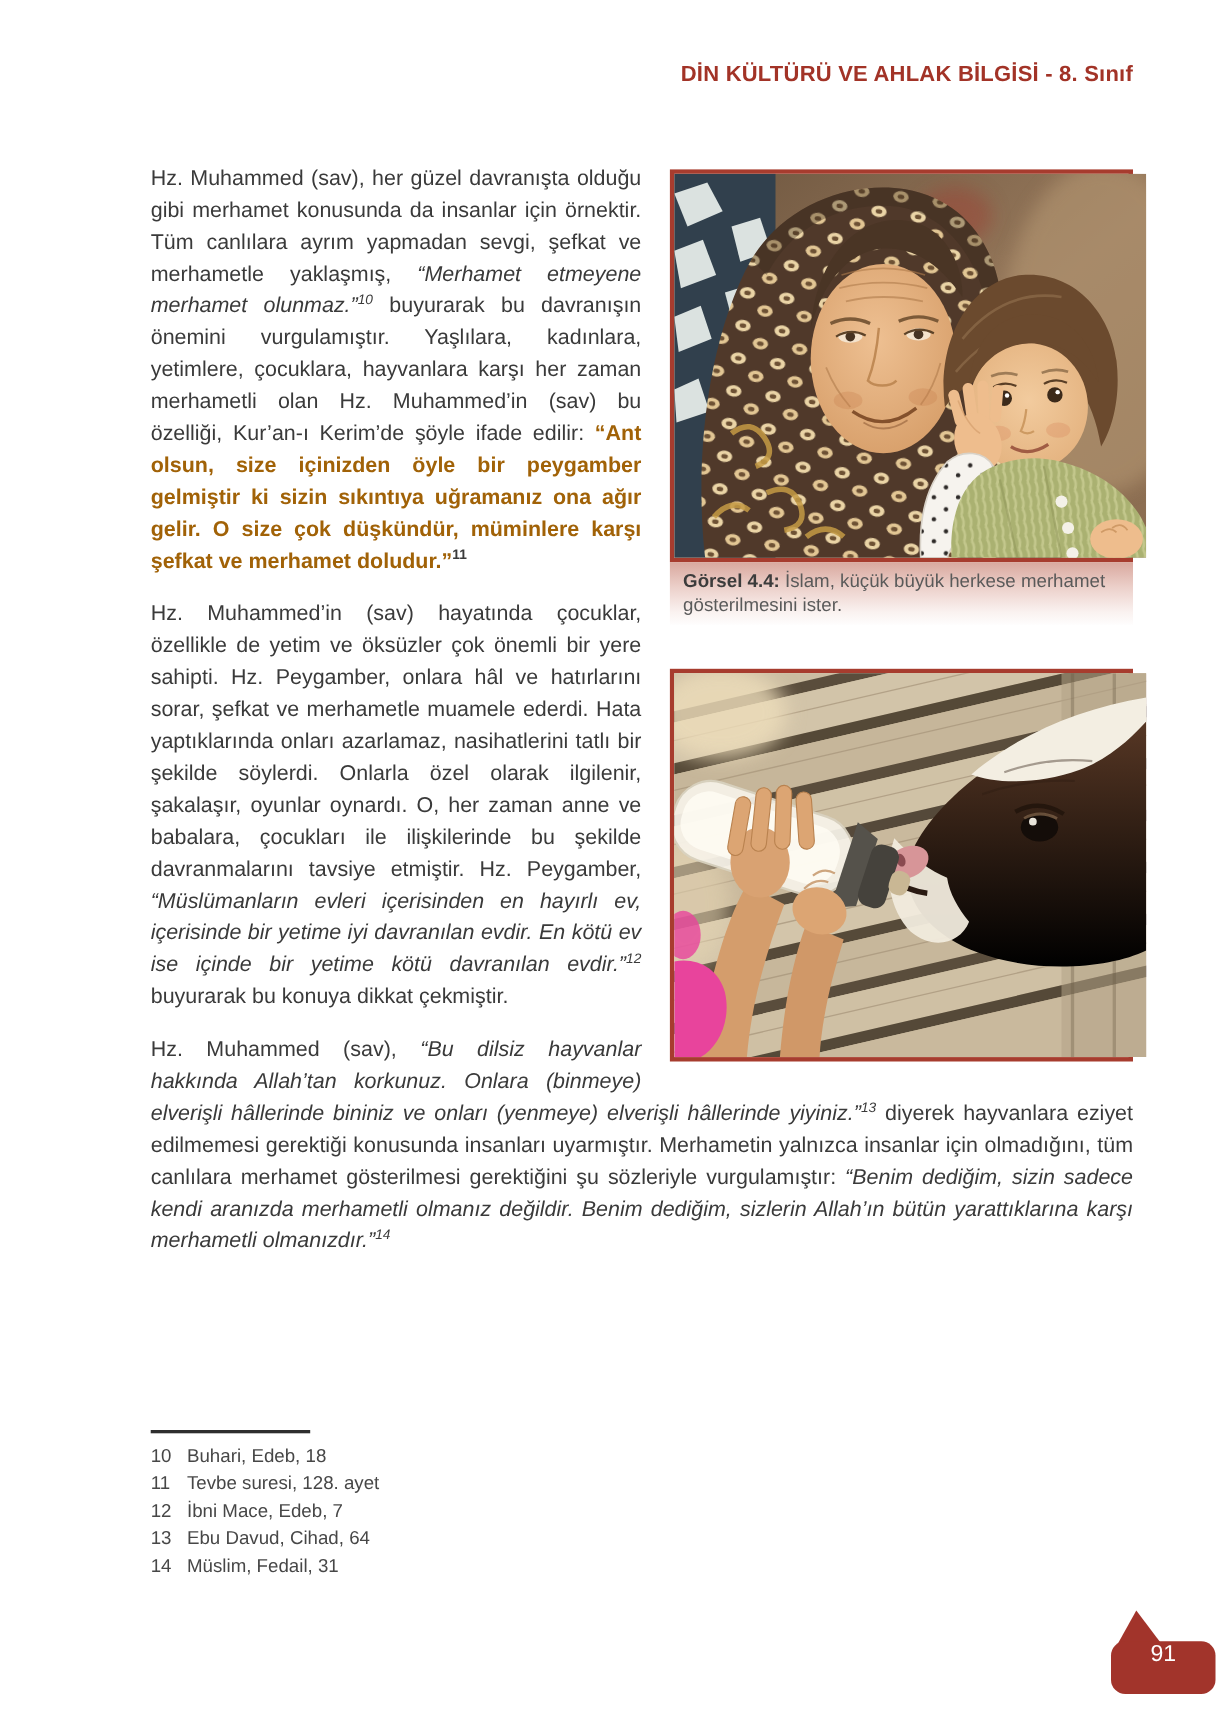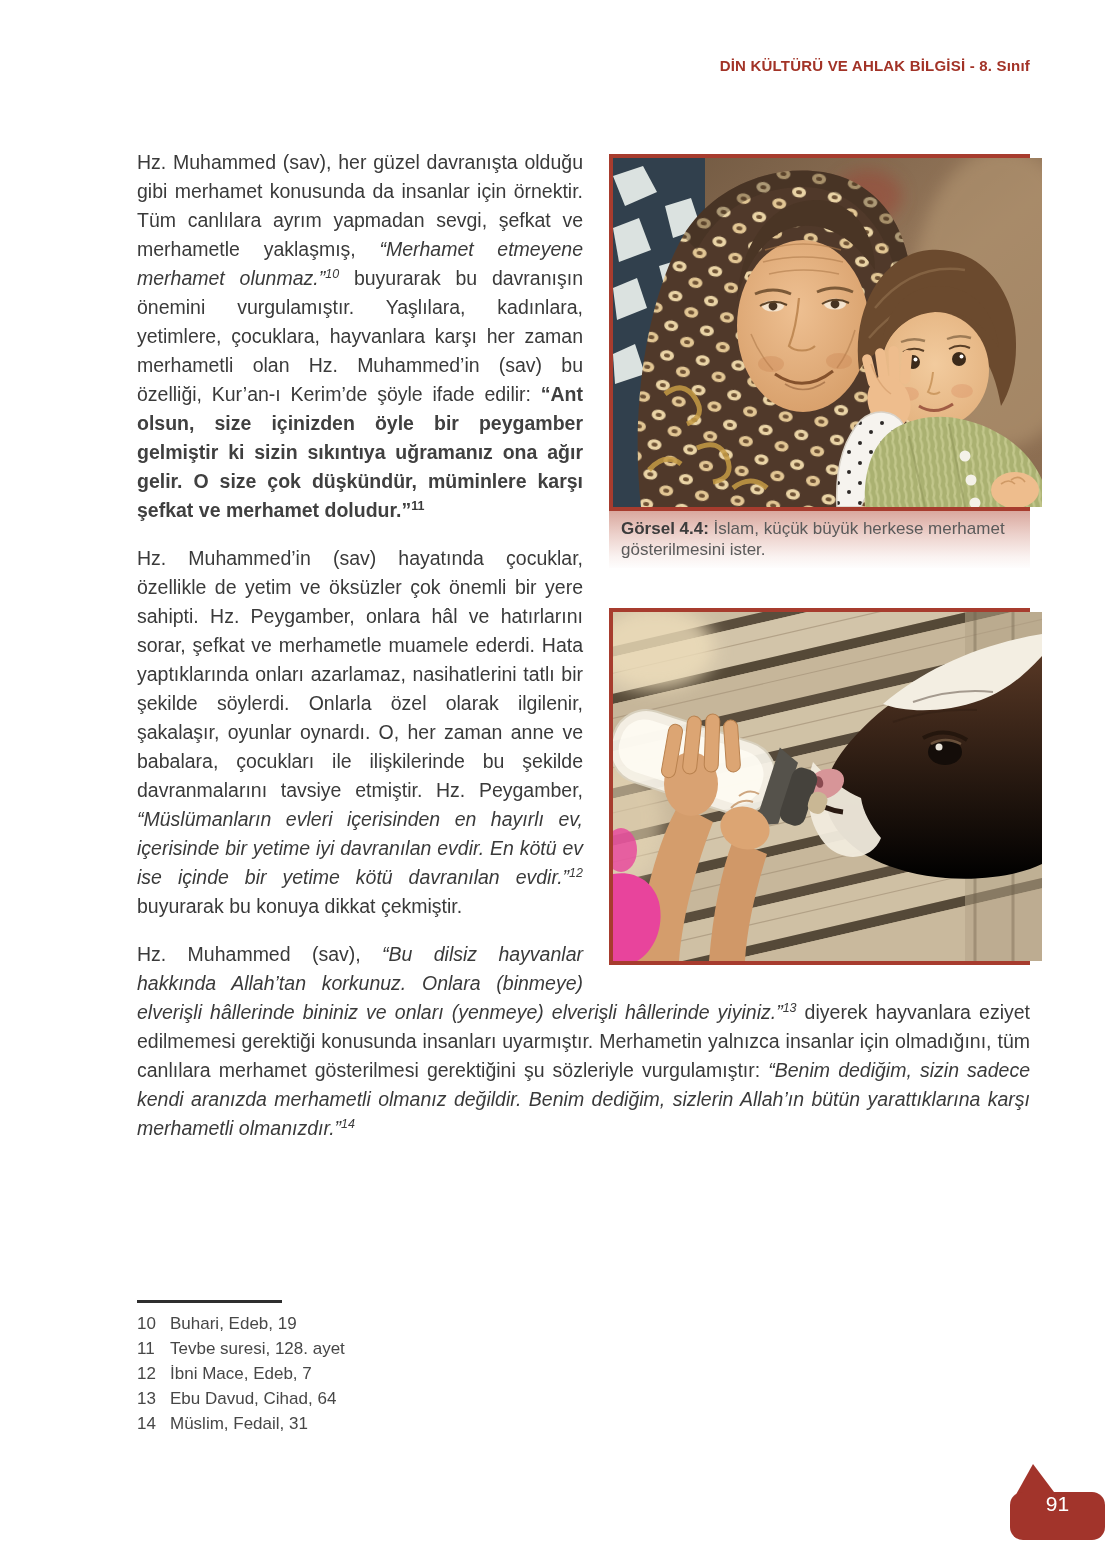--- a/index.html
+++ b/index.html
@@ -7,36 +7,36 @@
     position:relative;
     width:1106px;height:1560px;
     background:#ffffff;
     font-family:"Liberation Sans", sans-serif;
     overflow:hidden;
   }
   
   .page-header{
     position:absolute;top:57px;left:137px;right:76px;
     text-align:right;
-    font-size:15px;font-weight:700;
+    font-size:20px;font-weight:700;
     color:#a23327;
     letter-spacing:.2px;
   }
   
   .content{
     position:absolute;top:148px;left:137px;width:893px;
     font-size:19.5px;line-height:29px;
     color:#3a3a3a;
     text-align:justify;
   }
   .content p{margin:0 0 19px 0;}
   .content sup{font-size:12.5px;line-height:0;vertical-align:super;}
   .content sup.b{font-weight:700;}
   .content sup.i{font-style:italic;}
-  .content strong{font-weight:700;color:#404040;}
+  .content strong{font-weight:700;color:#a16207;}
   
   .figures-col{
     float:right;width:421px;
     margin:6px 0 8px 26px;
   }
   .figure{margin:0 0 40px 0;}
   .figure:last-child{margin-bottom:0;}
   .photo-frame{
     display:block;
     border:4px solid #a73c2e;
@@ -299,21 +299,21 @@
     <p><span>Hz. Muhammed’in (sav) hayatında çocuklar, özellikle de yetim ve öksüzler çok önemli bir yere sahipti. Hz. Peygamber, onlara hâl ve hatırlarını sorar, şefkat ve merhametle muamele ederdi. Hata yaptıklarında onları azarlamaz, nasihatlerini tatlı bir şekilde söylerdi. Onlarla özel olarak ilgilenir, şakalaşır, oyunlar oynardı. O, her zaman anne ve babalara, çocukları ile ilişkilerinde bu şekilde davranmalarını tavsiye etmiştir. Hz. Peygamber, </span><em>“Müslümanların evleri içerisinden en hayırlı ev, içerisinde bir yetime iyi davranılan evdir. En kötü ev ise içinde bir yetime kötü davranılan evdir.”</em><sup class="i">12</sup><span> buyurarak bu konuya dikkat çekmiştir.</span></p>
 
     <p><span>Hz. Muhammed (sav), </span><em>“Bu dilsiz hayvanlar hakkında Allah’tan korkunuz. Onlara (binmeye) elverişli hâllerinde bininiz ve onları (yenmeye) elverişli hâllerinde yiyiniz.”</em><sup class="i">13</sup><span> diyerek hayvanlara eziyet edilmemesi gerektiği konusunda insanları uyarmıştır. Merhametin yalnızca insanlar için olmadığını, tüm canlılara merhamet gösterilmesi gerektiğini şu sözleriyle vurgulamıştır: </span><em>“Benim dediğim, sizin sadece kendi aranızda merhametli olmanız değildir. Benim dediğim, sizlerin Allah’ın bütün yarattıklarına karşı merhametli olmanızdır.”</em><sup class="i">14</sup></p>
 
   </div>
 
   <div class="footnotes">
     <div class="footnote-rule"></div>
     <div class="footnote-row">
       <span class="fn-num">10</span>
-        <span class="fn-text">Buhari, Edeb, 19</span>
+        <span class="fn-text">Buhari, Edeb, 18</span>
     </div>
     <div class="footnote-row">
       <span class="fn-num">11</span>
         <span class="fn-text">Tevbe suresi, 128. ayet</span>
     </div>
     <div class="footnote-row">
       <span class="fn-num">12</span>
         <span class="fn-text">İbni Mace, Edeb, 7</span>
     </div>
     <div class="footnote-row">

